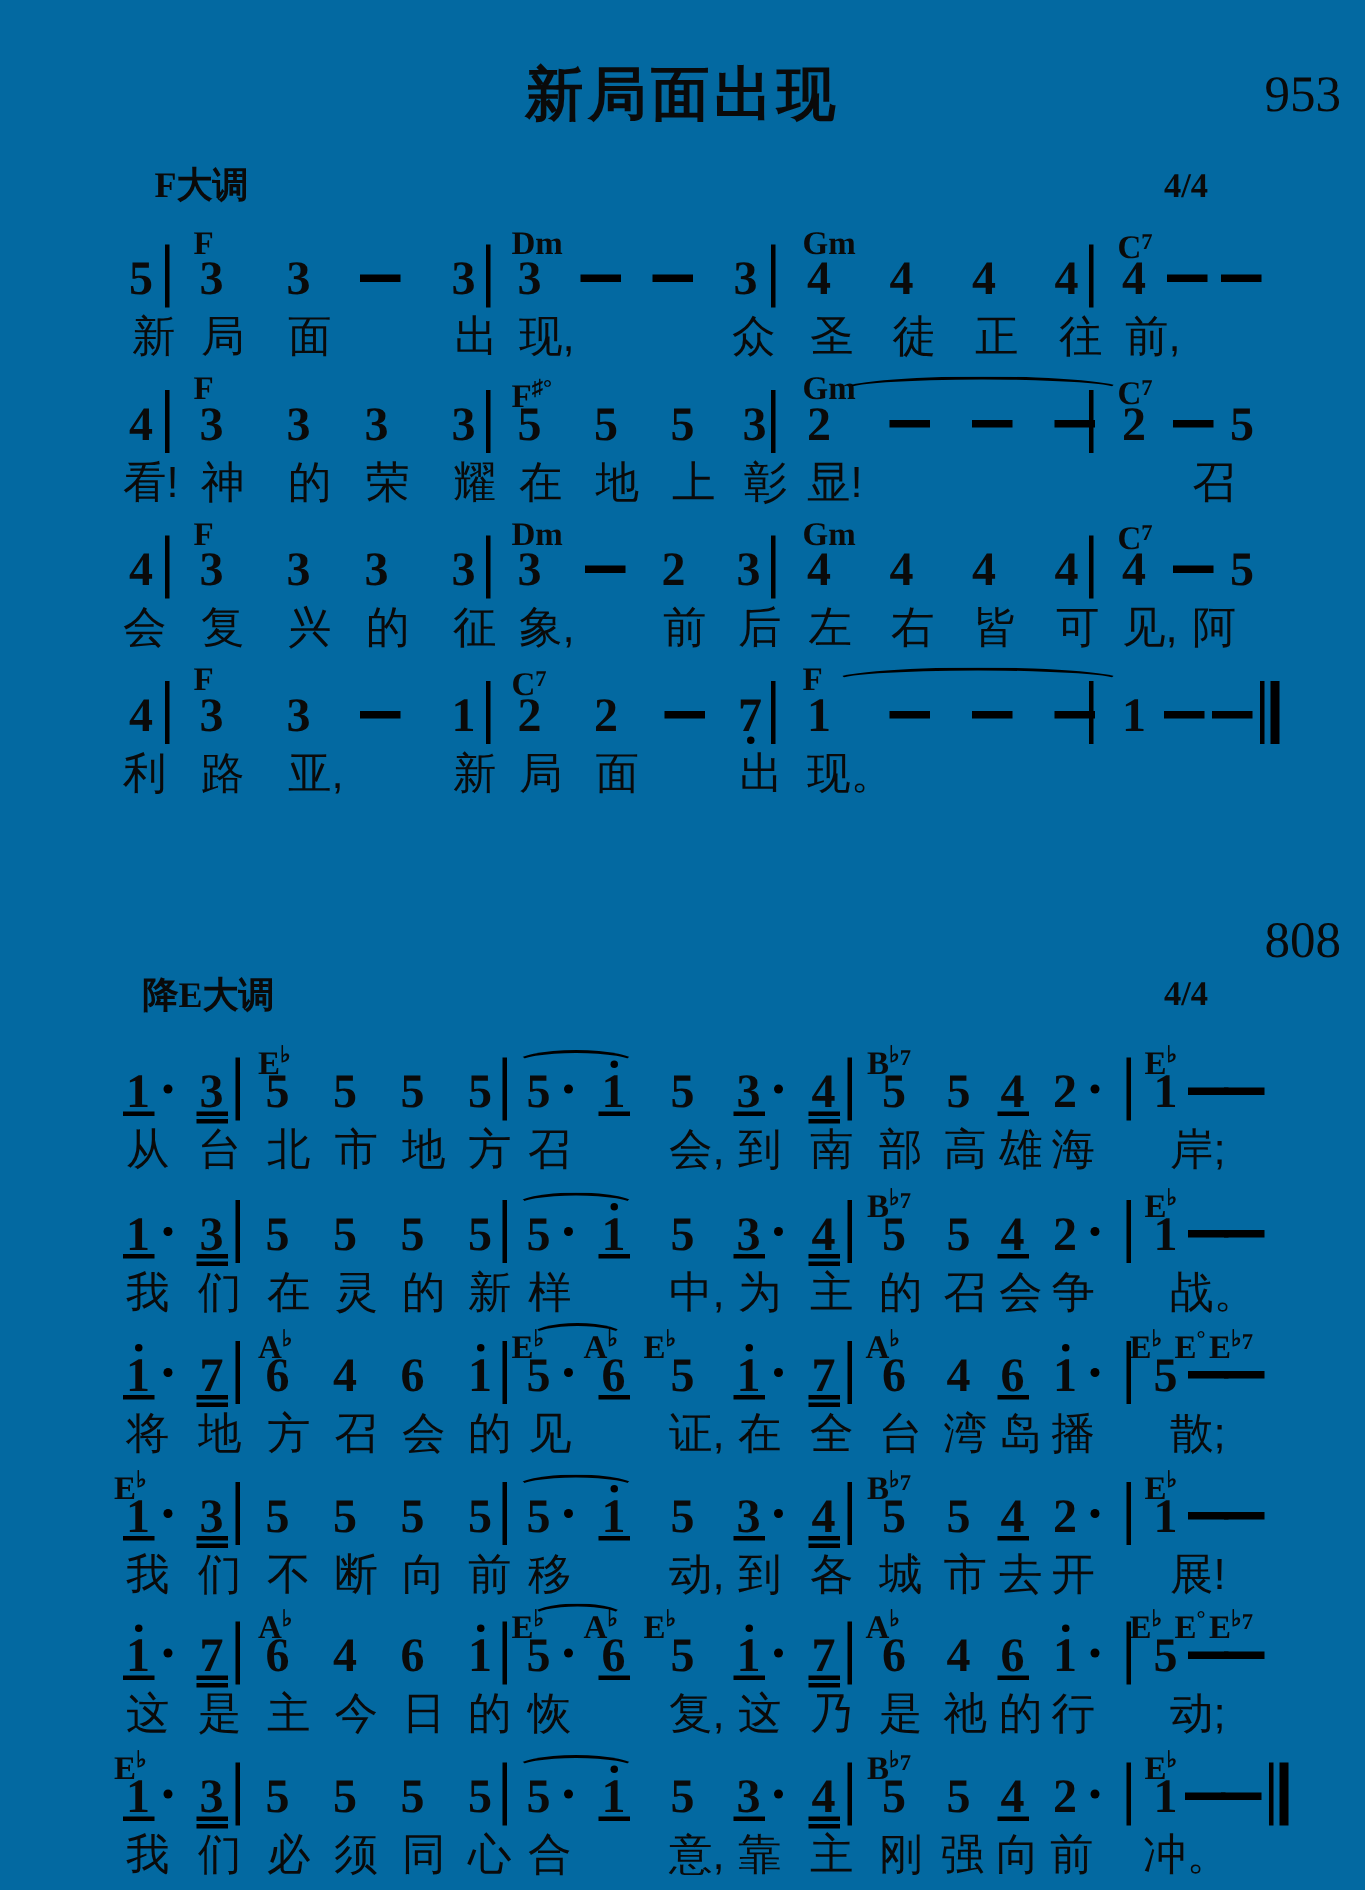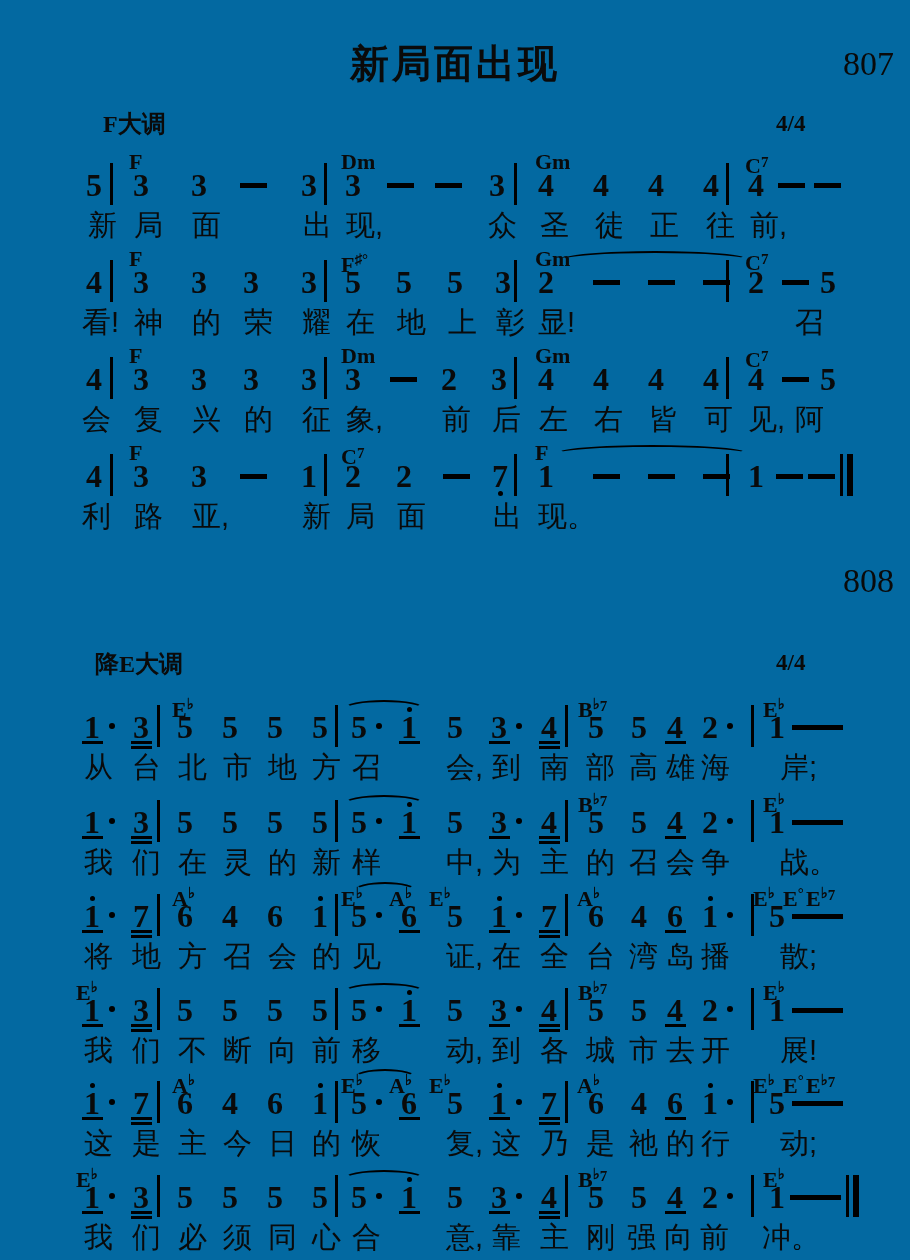--- a/index.html
+++ b/index.html
@@ -51,25 +51,25 @@
     position:absolute;top:58px;font-size:29px;line-height:34px;white-space:nowrap;
     font-family:"Liberation Sans",sans-serif;
   }
 </style>
 </head>
 <body>
 
 <div id="page">
 
   <div class="song-title" style="top:43px;">新局面出现</div>
-  <div class="page-num" style="top:46px;">807</div>
+  <div class="page-num" style="top:46px;">953</div>
   <div class="key-sig" style="left:103px;top:111px;">F大调</div>
   <div class="time-sig" style="left:776px;top:111px;">4/4</div>
 
-  <div class="page-num" style="top:563px;">808</div>
+  <div class="page-num" style="top:610px;">808</div>
   <div class="key-sig" style="left:95px;top:651px;">降E大调</div>
   <div class="time-sig" style="left:776px;top:650px;">4/4</div>
 
   <div class="song-lines">
       <div class="music-line" style="top: 150px;">
         <div class="chord" style="left: 129px;"><span>F</span></div>
         <div class="chord" style="left: 341px;"><span>Dm</span></div>
         <div class="chord" style="left: 535px;"><span>Gm</span></div>
         <div class="chord" style="left: 745px;"><span>C</span><span class="c7">7</span></div>
         <div class="note" style="left: 86px;">5</div>

